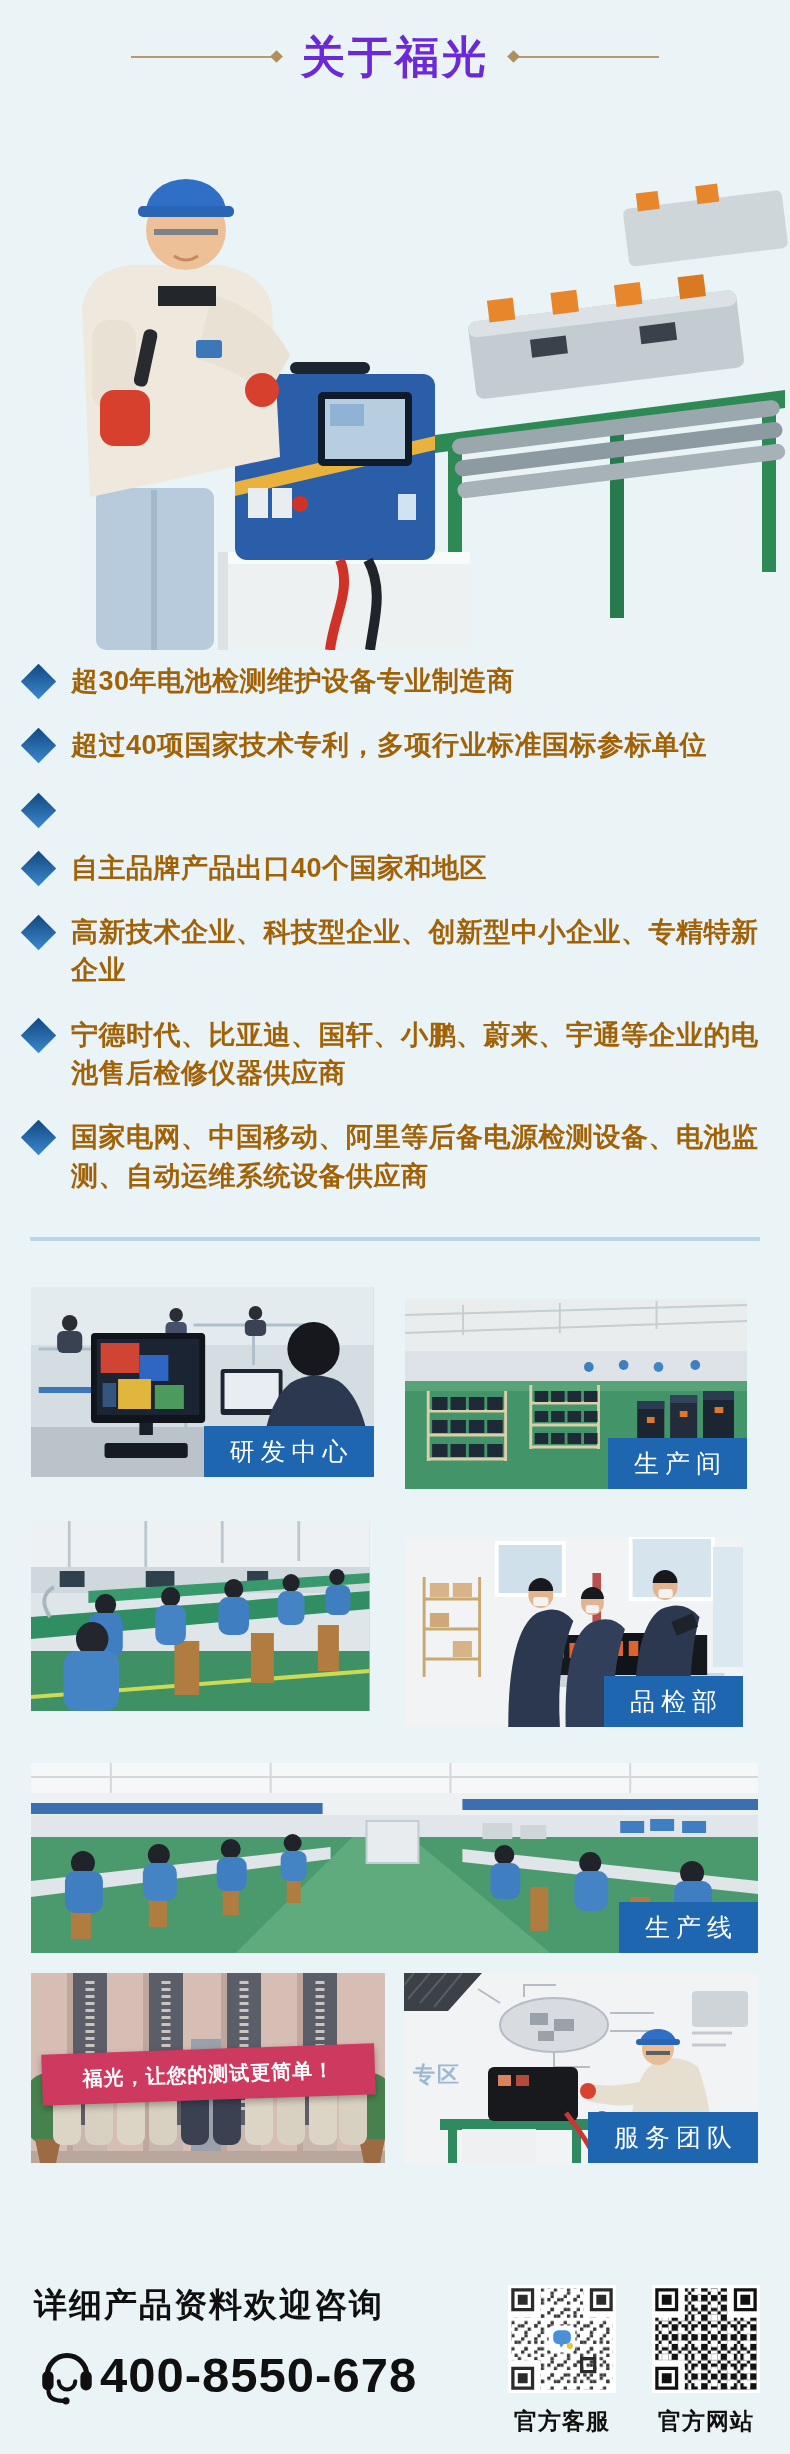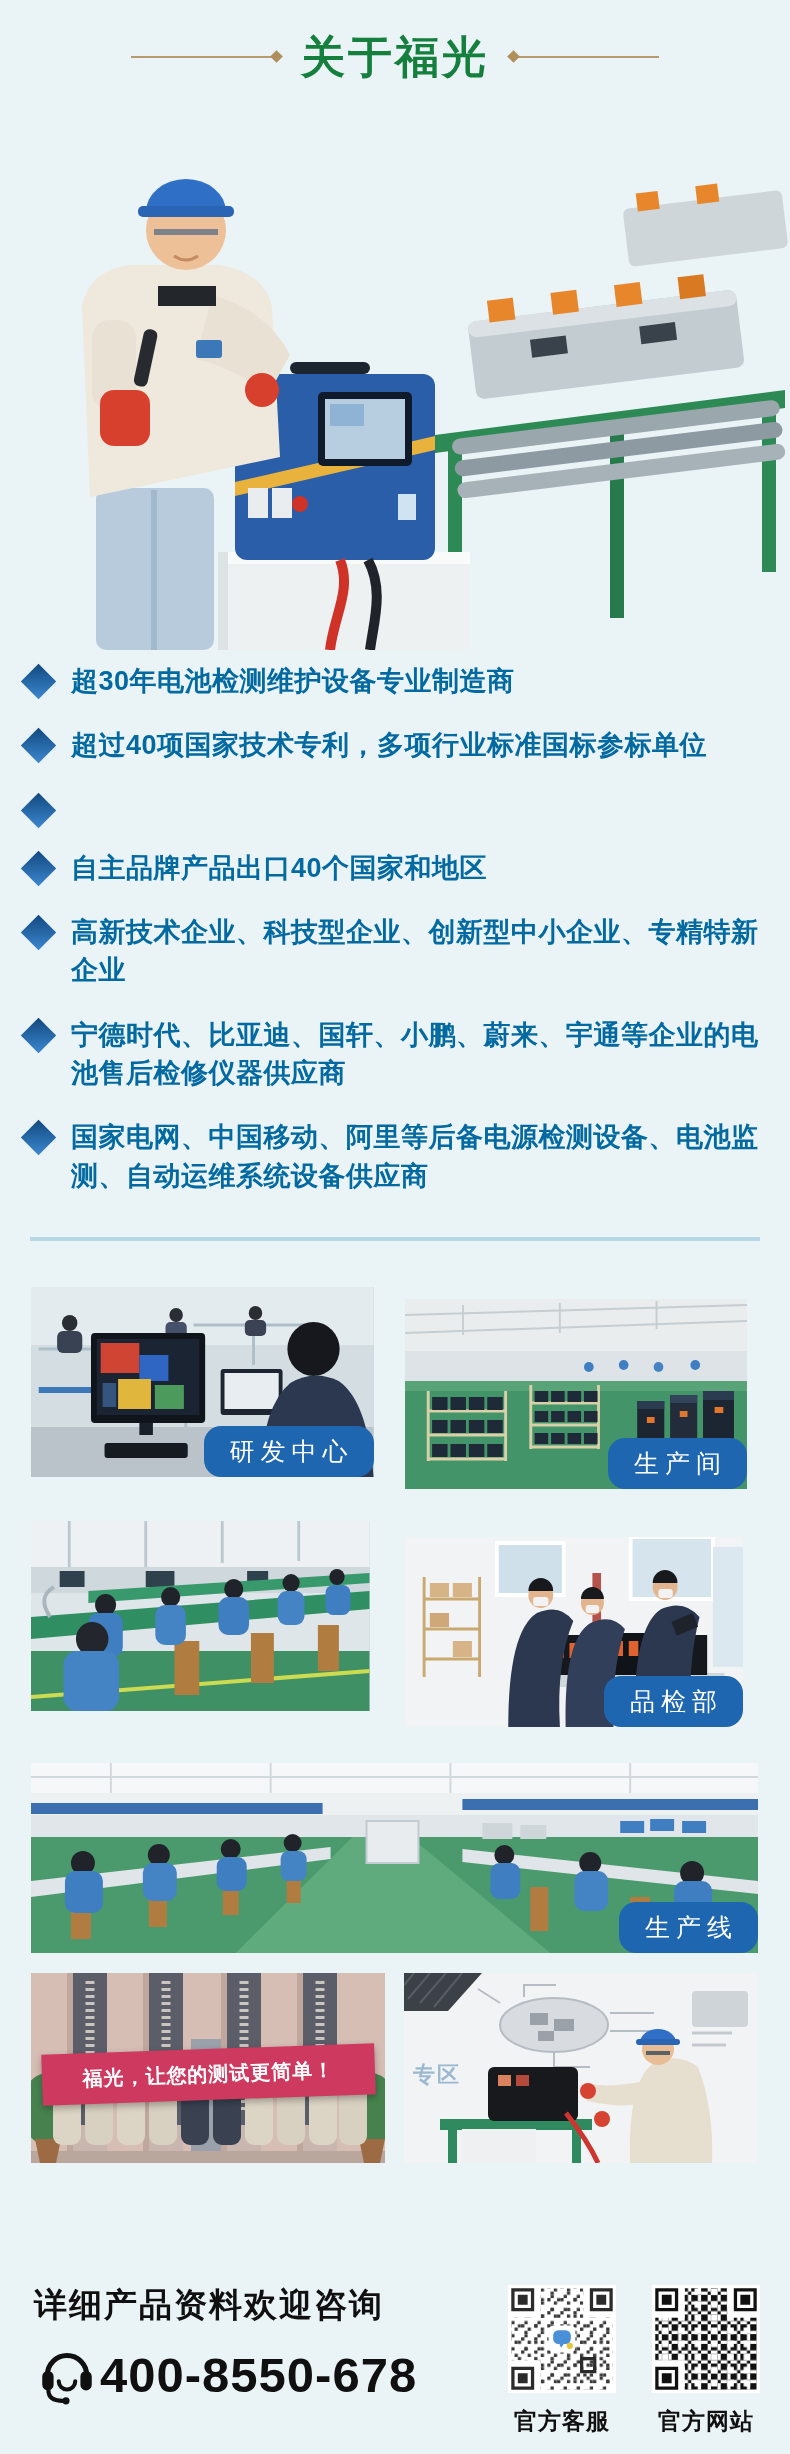--- a/index.html
+++ b/index.html
@@ -1,47 +1,47 @@
 <!DOCTYPE html>
 <html><head>
 <meta charset="utf-8">
 <style>
   html,body{margin:0;padding:0;background:#eaf3f6;}
   body{font-family:"Liberation Sans","DejaVu Sans",sans-serif;width:790px;}
   .page{width:790px;height:2454px;background:#eaf3f6;overflow:hidden;position:relative;}
 
   
   .hdr{display:flex;align-items:center;justify-content:center;gap:22px;padding-top:24px;height:66px;}
-  .hdr h1{margin:0;font-size:44px;font-weight:bold;color:#15803d;letter-spacing:3px;}
+  .hdr h1{margin:0;font-size:44px;font-weight:bold;color:#6d28d9;letter-spacing:3px;}
   .deco{width:148px;height:2px;background:#b79b6c;position:relative;}
   .deco .dot{position:absolute;top:-4px;width:9px;height:9px;background:#b08f5d;transform:rotate(45deg);}
   .deco.l .dot{right:-2px;}
   .deco.r .dot{left:-2px;}
 
   
   .hero{height:560px;position:relative;}
   .hero svg{display:block;width:100%;height:100%;}
 
   
   .bullets{list-style:none;margin:12px 0 0;padding:0 18px;}
   .bullets li{display:flex;gap:20px;margin-bottom:26px;}
   .dia{flex:0 0 auto;width:25px;height:25px;margin:7px 0 0 8px;transform:rotate(45deg);
        background:linear-gradient(135deg,#11497f,#3c87cf);}
-  .btx{font-size:27px;font-weight:600;color:#0369a1;line-height:1.42;letter-spacing:.5px;}
+  .btx{font-size:27px;font-weight:600;color:#a16207;line-height:1.42;letter-spacing:.5px;}
 
   .divider{border:none;height:4px;background:#b7d8e4;margin:42px 30px 46px;}
 
   
   .gallery{padding:0 31px;}
   .prow{display:flex;gap:19px;margin-bottom:20px;}
   .photo{position:relative;width:354px;height:190px;overflow:hidden;background:#cfd8dd;}
   .photo.wide{width:727px;}
   .photo svg{display:block;width:100%;height:100%;}
   .chip{position:absolute;right:0;bottom:0;background:#1e67b0;color:#fff;font-size:25px;
-        font-weight:500;padding:9px 20px 9px 26px;letter-spacing:6px;white-space:nowrap;border-radius:17px;}
+        font-weight:500;padding:9px 20px 9px 26px;letter-spacing:6px;white-space:nowrap;}
   .banner{position:absolute;left:3%;width:94%;top:40%;background:#ce3a5f;color:#fff;
         font-size:20px;font-weight:700;text-align:center;padding:12px 2px;
         transform:rotate(-2deg);letter-spacing:1px;box-shadow:0 3px 7px rgba(0,0,0,.3);box-sizing:border-box;}
   .wall-text{position:absolute;left:9px;top:46%;color:#9db9d2;font-size:22px;font-weight:700;letter-spacing:2px;font-family:Liberation Mono, monospace;}
 
   
   .foot{display:flex;justify-content:space-between;align-items:flex-start;
         padding:100px 30px 0 34px;}
   .f-head{font-size:33px;font-weight:800;color:#101010;letter-spacing:2px;}
   .phone-row{display:flex;align-items:center;gap:0;margin-top:12px;}
@@ -522,20 +522,21 @@
           <path d="M226 190 q-2 -84 24 -100 q24 -11 44 4 q16 42 14 96 z" fill="#e6dfcf"></path>
           <path d="M240 108 q-32 7 -54 3 l-3 17 q32 7 52 3 z" fill="#e6dfcf"></path>
           <circle cx="184" cy="118" r="8" fill="#d64330"></circle>
             <circle cx="198" cy="146" r="8" fill="#d64330"></circle>
           <circle cx="254" cy="76" r="16" fill="#e8bd96"></circle>
           <path d="M236 70 a18 14 0 0 1 36 0 z" fill="#2f6fc5"></path>
           <rect x="232" y="66" width="44" height="6" rx="3" fill="#2a64b4"></rect>
           <path d="M242 80 h24" stroke="#5c6166" stroke-width="4"></path>
         </svg>
         <div class="wall-text">专区</div>
+        <figcaption class="chip">服务团队</figcaption>
       </figure>
     </div>
   </section>
 
   <div class="foot">
     <div class="contact">
       <div class="f-head">详细产品资料欢迎咨询</div>
       <div class="phone-row">
         <span>
           <svg width="66" height="66" viewBox="0 0 64 64">

